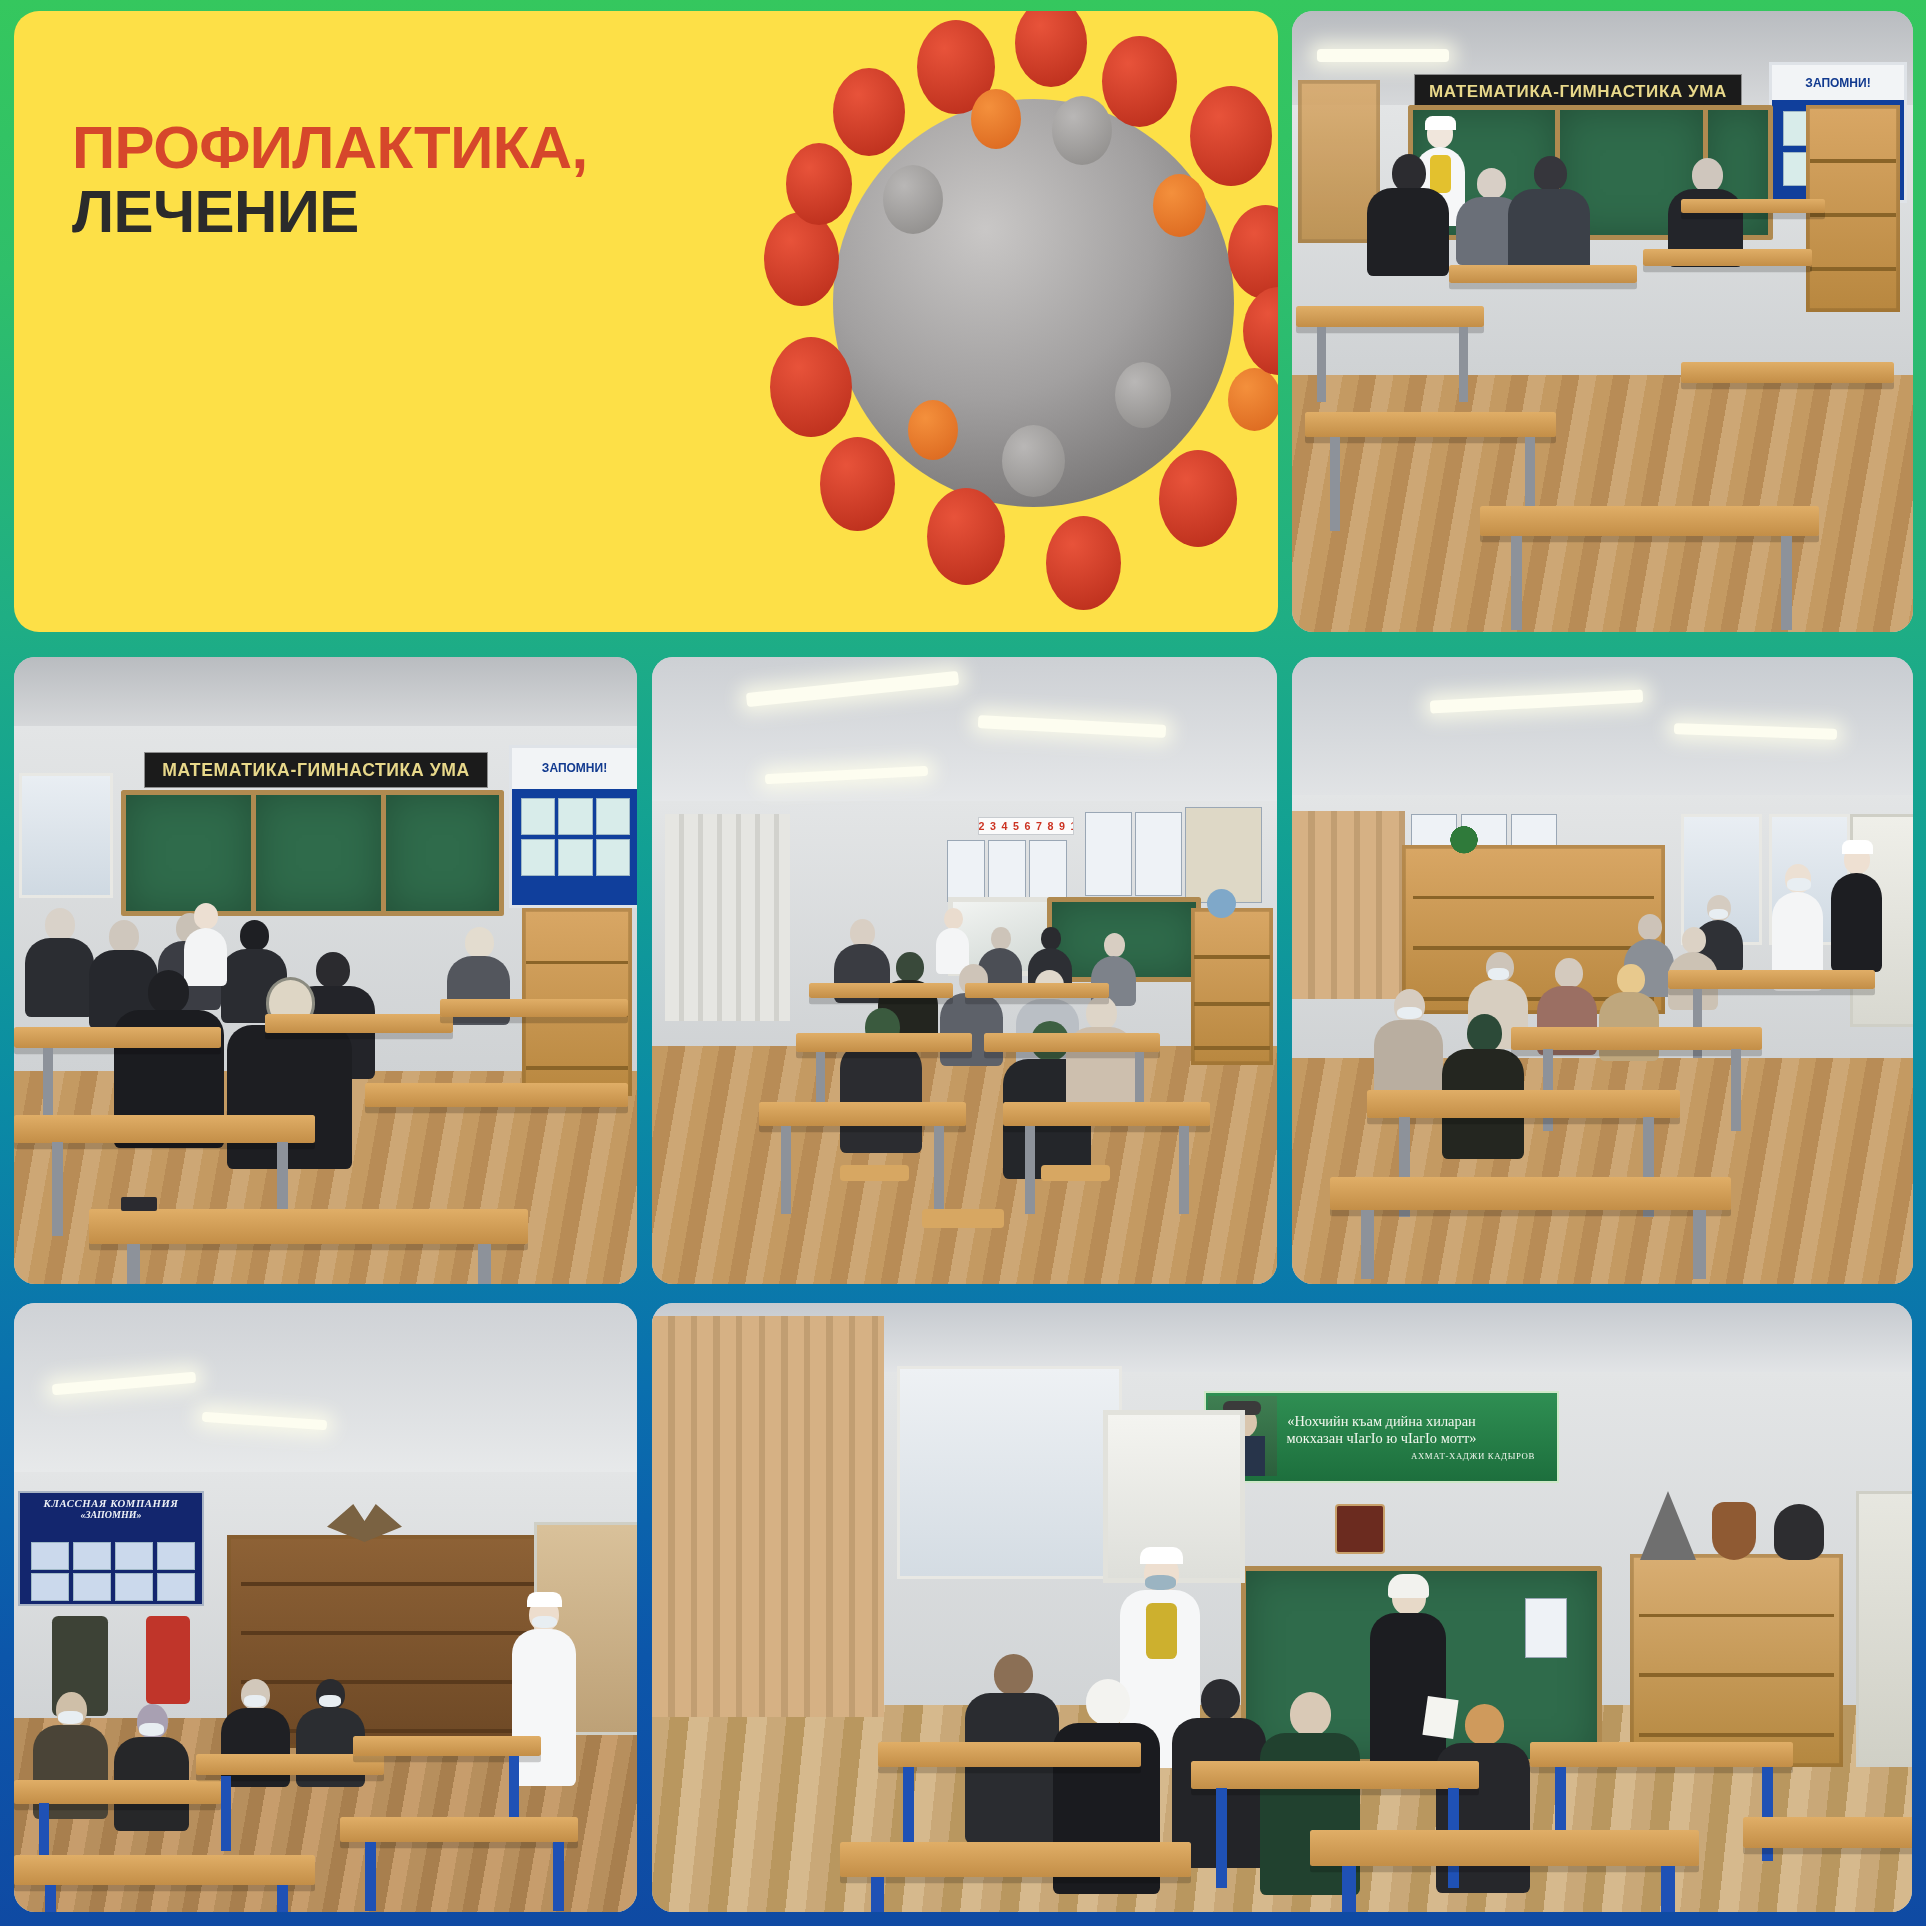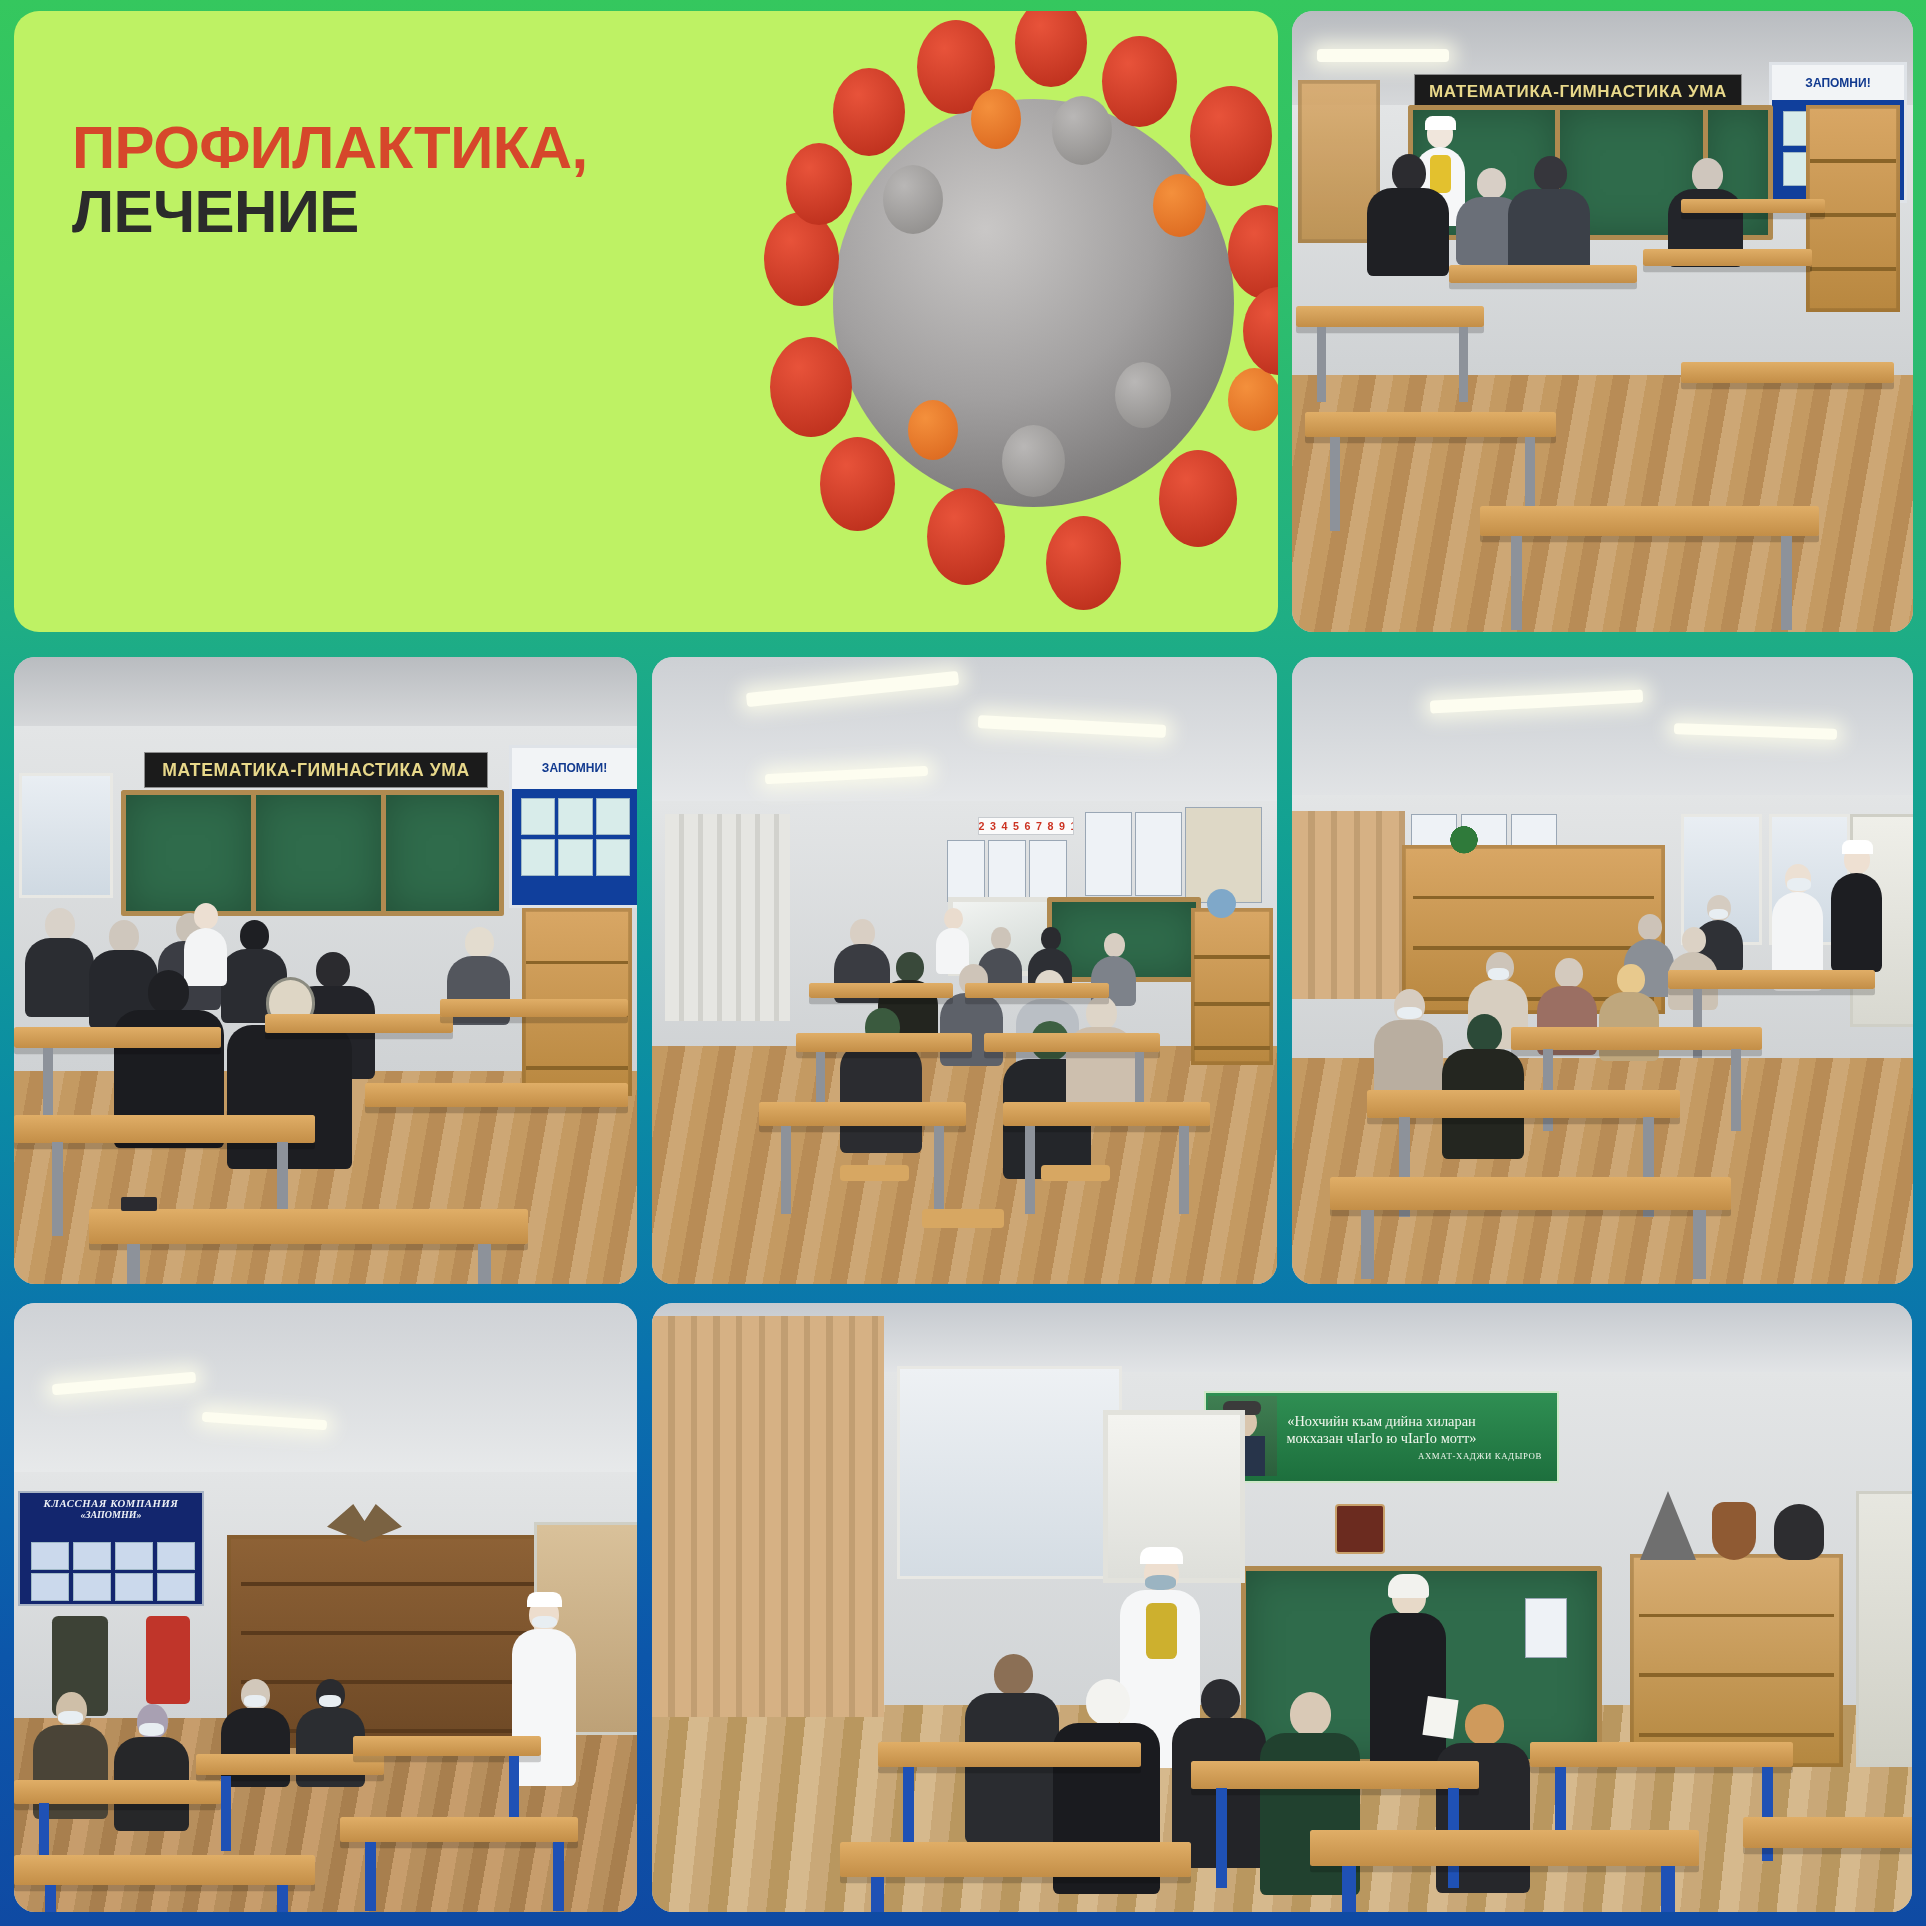--- a/index.html
+++ b/index.html
@@ -6,21 +6,21 @@
   body{
     width:1926px;height:1926px;overflow:hidden;
     font-family:"Liberation Sans",sans-serif;
     background:linear-gradient(180deg,#35c75e 0%,#2fbf6a 14%,#1fae84 32%,#12a094 44%,#0b8ba4 57%,#0a6fae 72%,#0c56aa 86%,#0f4aa3 100%);
     position:relative;
   }
   .collage{position:absolute;inset:0;}
   .cell{position:absolute;border-radius:21px;overflow:hidden;background:#c9ced3;}
 
   
-  #poster{left:14px;top:11.3px;width:1264px;height:621px;background:#bef264;border-radius:25px;}
+  #poster{left:14px;top:11.3px;width:1264px;height:621px;background:#fde047;border-radius:25px;}
   #poster .ptext{position:absolute;left:58px;top:105px;width:765px;}
   .l1,.l2{color:#d6472b;font-weight:bold;font-size:60px;line-height:1.06;letter-spacing:-0.6px;white-space:nowrap;}
   .l3,.l4{color:#2b2b2b;font-weight:bold;font-size:60px;line-height:1.06;letter-spacing:-0.6px;white-space:nowrap;}
   #poster .covid{position:absolute;left:58px;top:370px;color:#2f2f2f;font-weight:bold;font-size:154px;line-height:1;letter-spacing:-3.8px;}
   .virus{position:absolute;right:-25px;top:-25px;width:627px;height:658px;}
   .virus .core{position:absolute;left:157px;top:113px;width:401px;height:408px;border-radius:50%;
     background:radial-gradient(circle at 38% 32%,#c9c7c6 0%,#a2a0a0 45%,#7d7b7b 75%,#656363 100%);
     filter:blur(0.6px);}
   .spike{position:absolute;border-radius:50%;}
   .sp-red{background:radial-gradient(circle at 35% 30%,#e8533a,#b62a18);}
@@ -508,21 +508,21 @@
     <div class="scene">
       <div class="ceil" style="height:75px;background:linear-gradient(180deg,#c6cacf,#e4e6e8);"></div>
       <div class="wall" style="top:69px;height:376px;"></div>
       <div class="floor" style="height:207px;background:repeating-linear-gradient(96deg,#c9a878 0 19px,#b9975f 19px 38px,#d6b98d 38px 58px);"></div>
       <div class="blinds wood" style="left:0;top:12.5px;width:232px;height:401px;"></div>
       <div class="win" style="left:245px;top:63px;width:219px;height:207px;background:linear-gradient(180deg,#eef1f4,#d4dce3);"></div>
 
       <div class="greenban" style="left:552px;top:88px;width:351px;height:88px;">
         <div style="font-size:14.4px;line-height:1.2;">«Нохчийн къам дийна хиларан</div>
         <div style="font-size:14.4px;line-height:1.2;">мокхазан чIагIо ю чIагIо мотт»</div>
-        <div style="font-size:8.8px;align-self:flex-end;margin-right:15px;margin-top:3.8px;letter-spacing:0.6px;">АХМАТ-ХАДЖИ КАДЫРОВ</div>
+        <div style="font-size:8.8px;align-self:flex-end;margin-right:22px;margin-top:3.8px;letter-spacing:0.6px;">АХМАТ-ХАДЖИ КАДЫРОВ</div>
       </div>
       <div style="position:absolute;left:556px;top:93px;width:69px;height:80px;background:linear-gradient(180deg,#3f7f52,#2b5f3c);">
         <div style="position:absolute;left:19px;top:11.3px;width:30px;height:31px;border-radius:50%;background:#d9c6ae;"></div>
         <div style="position:absolute;left:15px;top:5px;width:38px;height:14px;border-radius:6.3px;background:#3b3b3b;"></div>
         <div style="position:absolute;left:11.3px;top:40px;width:46px;height:40px;background:#27344a;"></div>
       </div>
       <div class="clock" style="left:683px;top:201px;width:46px;height:46px;"></div>
       <div class="board" style="left:589px;top:263px;width:351px;height:188px;"></div>
       <div class="screen" style="left:451px;top:107px;width:132px;height:163px;background:linear-gradient(180deg,#f4f4f0,#dedfda);"></div>
       <div class="cab" style="left:978px;top:251px;width:213px;height:213px;background:linear-gradient(180deg,#d9ae73,#b4873f);">

